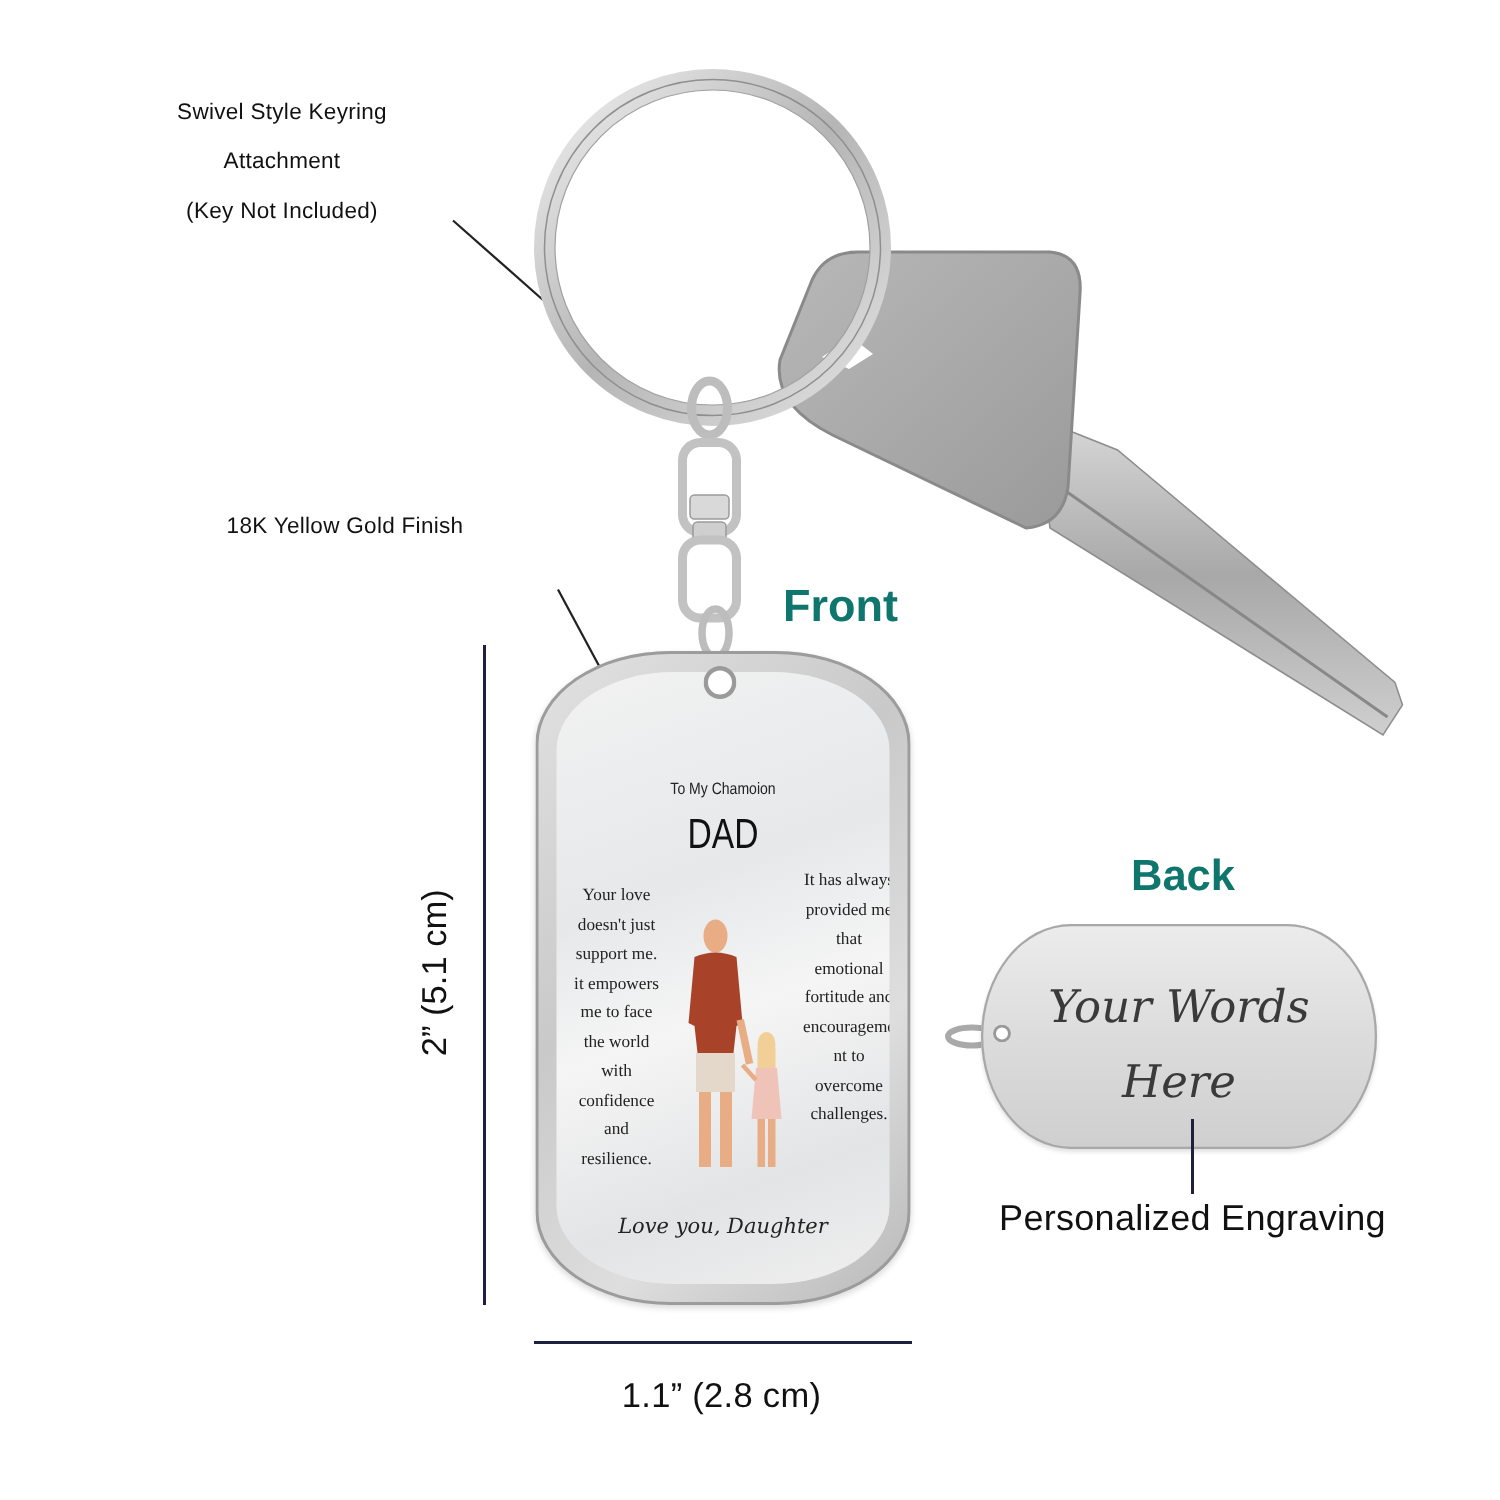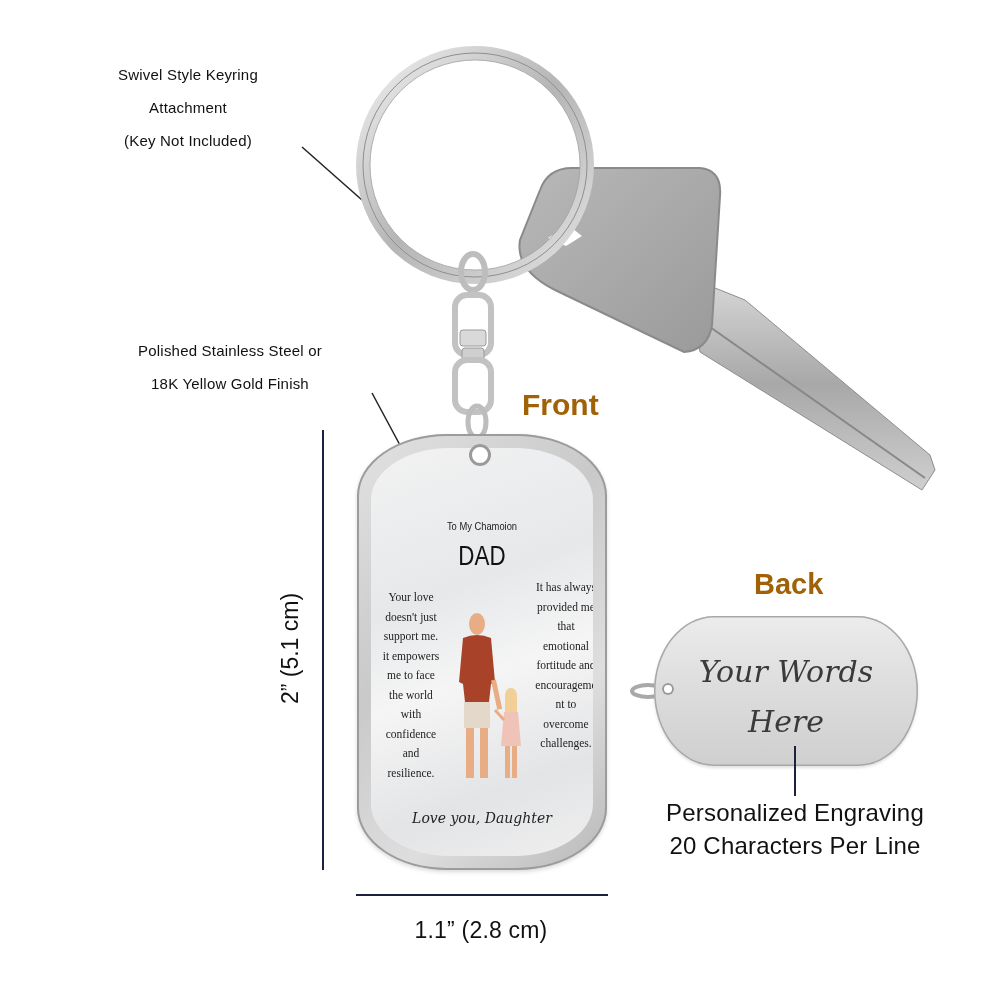--- a/index.html
+++ b/index.html
@@ -7,21 +7,21 @@
       width: 1000px; height: 1000px; position: relative; overflow: hidden;
       background: #ffffff;
       font-family: "Liberation Sans", "DejaVu Sans", sans-serif;
       color: #1a1a1a;
     }
     .label {
       position: absolute; text-align: center; font-size: 15px; line-height: 33px;
       color: #111; letter-spacing: 0.2px;
     }
     .label span { display: block; }
-    .heading { position: absolute; font-weight: bold; font-size: 30px; color: #a16207; }
+    .heading { position: absolute; font-weight: bold; font-size: 30px; color: #0f766e; }
     .dim-line { position: absolute; background: #1c2140; }
     svg { position: absolute; overflow: visible; }
 
     
     .front-tag {
       position: absolute; left: 357px; top: 434px; width: 250px; height: 436px;
       border-radius: 90px / 62px;
       background: linear-gradient(135deg, #e2e2e2 0%, #c9c9c9 40%, #dedede 70%, #b8b8b8 100%);
       box-shadow: inset 0 0 0 2px #9c9c9c, 0 2px 4px rgba(0,0,0,0.15);
     }
@@ -63,21 +63,20 @@
 <div class="label" style="left:38px; top:58px; width:300px;">
   <span>Swivel Style Keyring</span>
   <span>Attachment</span>
   <span>(Key Not Included)</span>
 </div>
 <svg style="left:0;top:0;" width="1000" height="1000">
   <line x1="302" y1="147" x2="362" y2="200" stroke="#222" stroke-width="1.5"></line>
 </svg>
 
 <div class="label" style="left:40px; top:334px; width:380px;">
-  <span>Polished Stainless Steel or</span>
   <span>18K Yellow Gold Finish</span>
 </div>
 <svg style="left:0;top:0;" width="1000" height="1000">
   <line x1="372" y1="393" x2="408" y2="460" stroke="#222" stroke-width="1.5"></line>
 </svg>
 
 <svg style="left:0;top:0;" width="1000" height="1000">
   <defs>
     <linearGradient id="ringG" x1="0" y1="0" x2="1" y2="1">
       <stop offset="0" stop-color="#f0f0f0"></stop>
@@ -181,14 +180,13 @@
 </svg>
 <div class="back-tag">
   <div class="back-hole"></div>
   <div class="engrave" style="top:38px;">Your Words</div>
   <div class="engrave" style="top:88px;">Here</div>
 </div>
 
 <div class="dim-line" style="left:794px; top:746px; width:2px; height:50px;"></div>
 <div class="label" style="left:620px; top:796px; width:350px; font-size:24px;">
   <span>Personalized Engraving</span>
-  <span>20 Characters Per Line</span>
 </div>
 
 </body></html>

